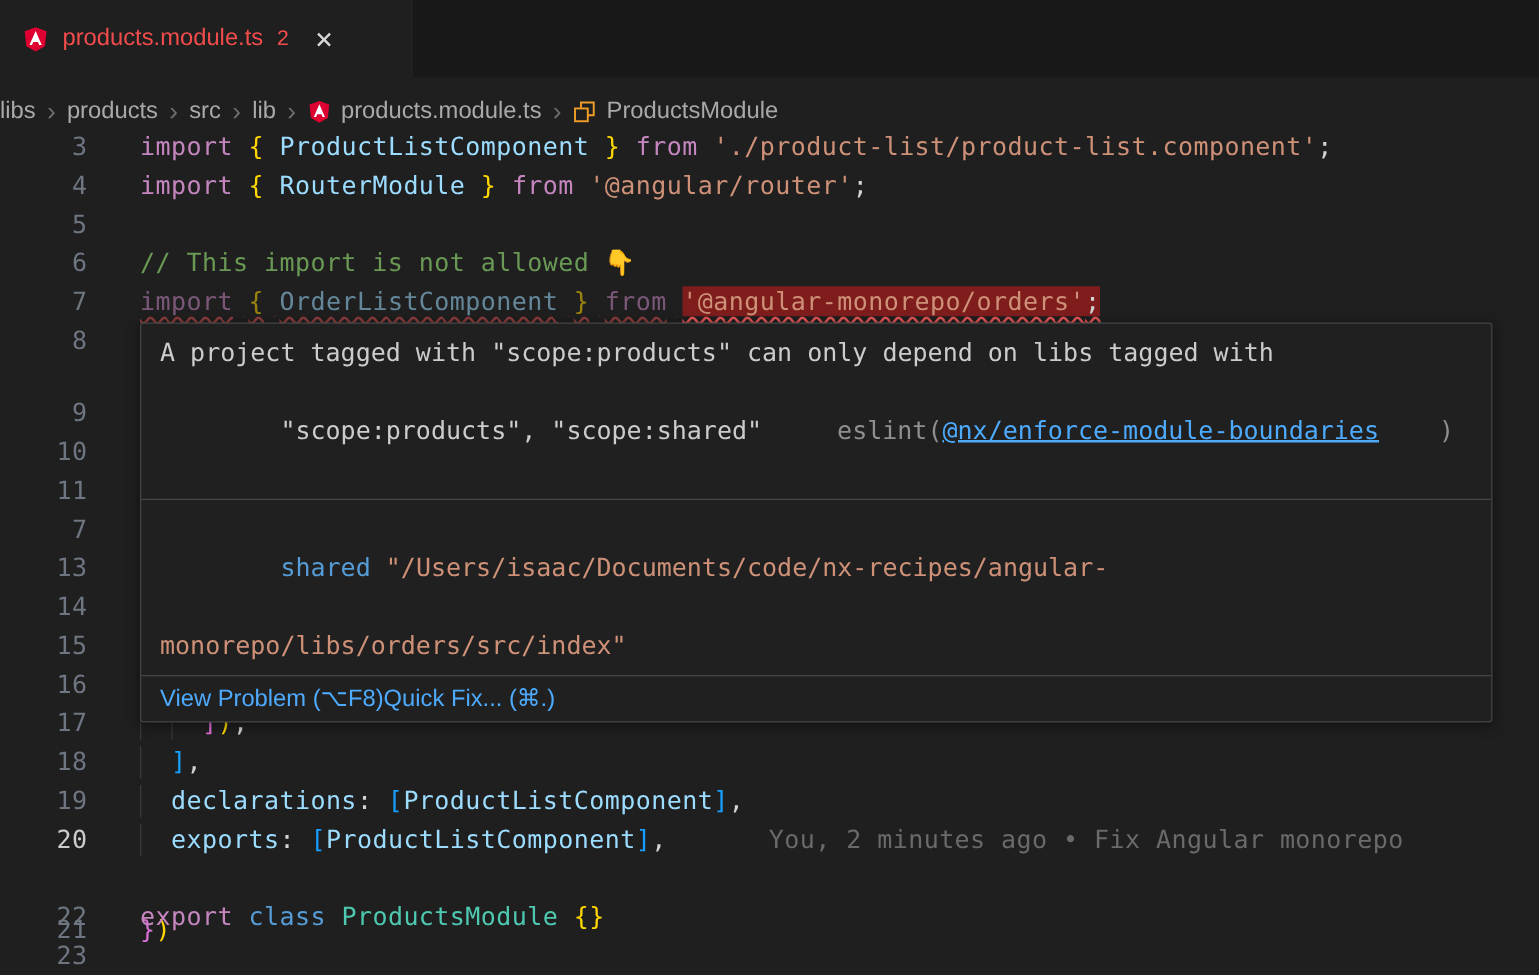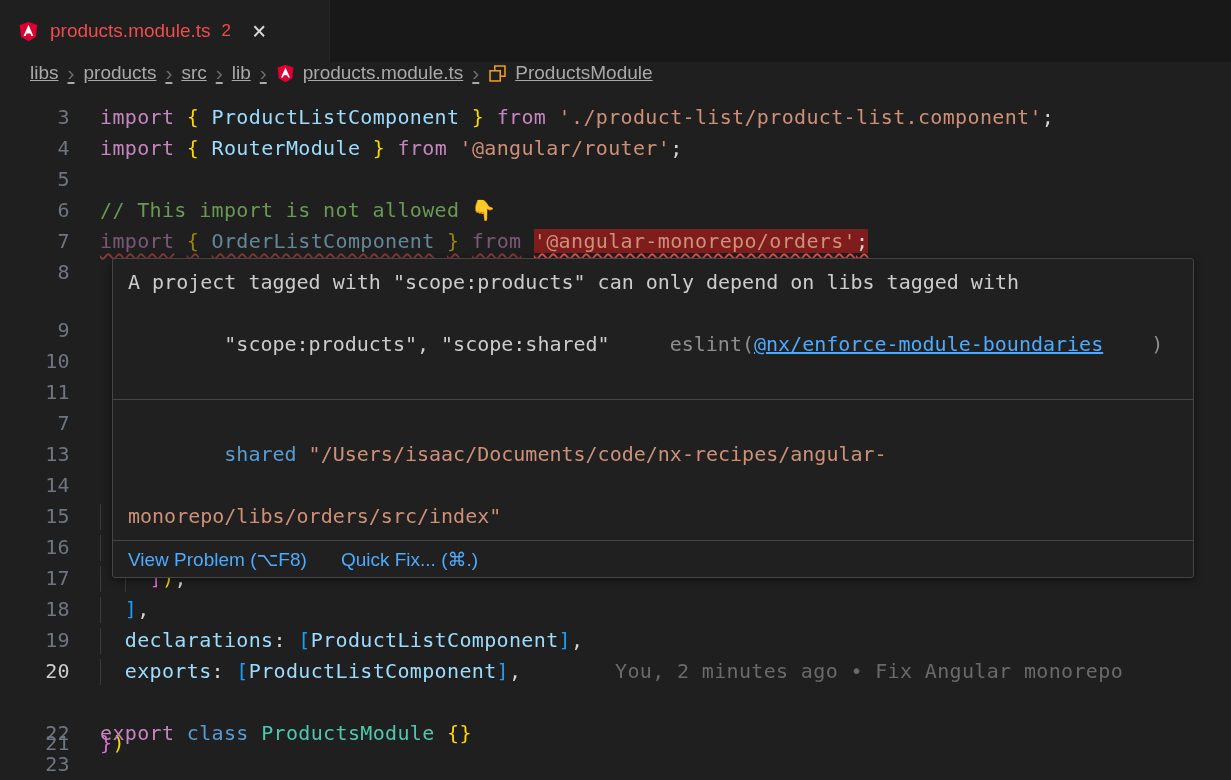--- a/index.html
+++ b/index.html
@@ -8,34 +8,34 @@
 
   
   .tabbar { height:62px; background:#181818; display:flex; align-items:stretch; }
   .tab { display:flex; align-items:center; gap:11px; padding:0 18px; width:330px;
          background:#1f1f1f; border-right:1px solid #252526; }
   .tab-title { font-family:"Liberation Sans",sans-serif; font-size:19px; color:#f14c4c; }
   .tab-badge { font-family:"Liberation Sans",sans-serif; font-size:17px; color:#f14c4c; }
   .tab-close { color:#d7d7d7; font-size:24px; line-height:1; margin-left:10px; cursor:pointer; }
 
   
-  .breadcrumbs { height:38px; background:#1f1f1f; display:flex; align-items:flex-start;
-                 padding-left:30px; gap:9px; font-family:"Liberation Sans",sans-serif;
-                 font-size:19px; color:#a9a9a9;text-decoration:underline; }
+  .breadcrumbs { height:38px; background:#1f1f1f; display:flex; align-items:flex-end;
+                 gap:9px; font-family:"Liberation Sans",sans-serif;
+                 font-size:19px; color:#a9a9a9; }
   .crumb { display:inline-flex; align-items:center; gap:8px; cursor:pointer; }
   .crumb-sep { color:#6e6e6e; font-size:21px; line-height:1; }
   .icon-box { display:inline-flex; align-items:center; }
 
   
   .editor { position:absolute; left:0; top:100px; width:1231px; height:680px; background:#1f1f1f; }
   .row { position:absolute; left:0; width:100%; height:31px; line-height:31px;
          font-size:20px; letter-spacing:.35px; }
   .gutter { position:absolute; left:0; top:0; width:70px; text-align:right; color:#6e7681; }
   .row.active .gutter { color:#cccccc; }
-  .code { position:absolute; left:100px; top:0; white-space:pre; color:#d4d4d4; }
+  .code { position:absolute; left:112px; top:0; white-space:pre; color:#d4d4d4; }
   .guide { position:absolute; top:3px; height:26px; width:1px; background:#3a3a3a; }
   .blame { position:absolute; left:615px; top:0; color:#6a6a6a; white-space:pre; }
 
   .tok-k    { color:#c586c0; }
   .tok-cls  { color:#569cd6; }
   .tok-id   { color:#9cdcfe; }
   .tok-type { color:#4ec9b0; }
   .tok-str  { color:#ce9178; }
   .tok-cmt  { color:#6a9955; }
   .tok-pun  { color:#d4d4d4; }
@@ -53,21 +53,21 @@
   .hover { position:absolute; left:112px; top:158px; width:1082px; background:#202020;
            border:1px solid #454545; border-radius:3px; z-index:10;
            box-shadow:0 2px 10px rgba(0,0,0,.5); font-size:20px; color:#cccccc; }
   .hover-section { padding:8px 15px; line-height:31px; }
   .hover-section + .hover-section { border-top:1px solid #454545; }
   .hover-section div { white-space:pre; }
   .hover-dim { color:#8f8f8f;margin-left:48px; }
   .ts-code { margin-left:12px; }
   .hover-link { color:#4daafc; text-decoration:underline; cursor:pointer; }
   .hover-actions { border-top:1px solid #454545; display:flex; align-items:center;
-                   gap:34px; padding:6px 15px; height:37px;
+                   padding:6px 15px; height:37px;
                    font-family:"Liberation Sans",sans-serif; font-size:19px; }
   .action-link { color:#4daafc; cursor:pointer; }
 </style>
 </head>
 <body>
 
 <div class="tabbar">
   <div class="tab">
     <span class="icon-box">
       <svg width="21" height="21" viewBox="0 0 24 24">

